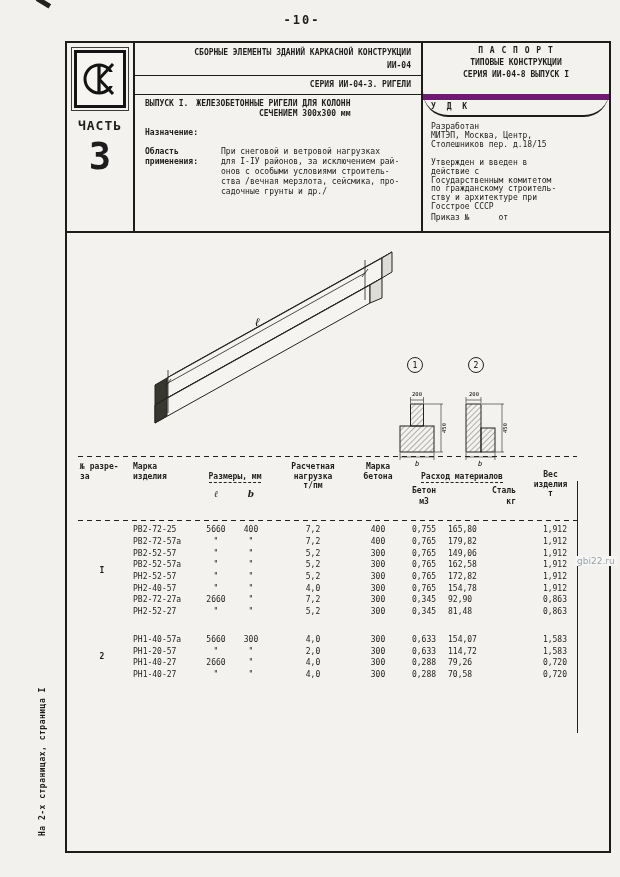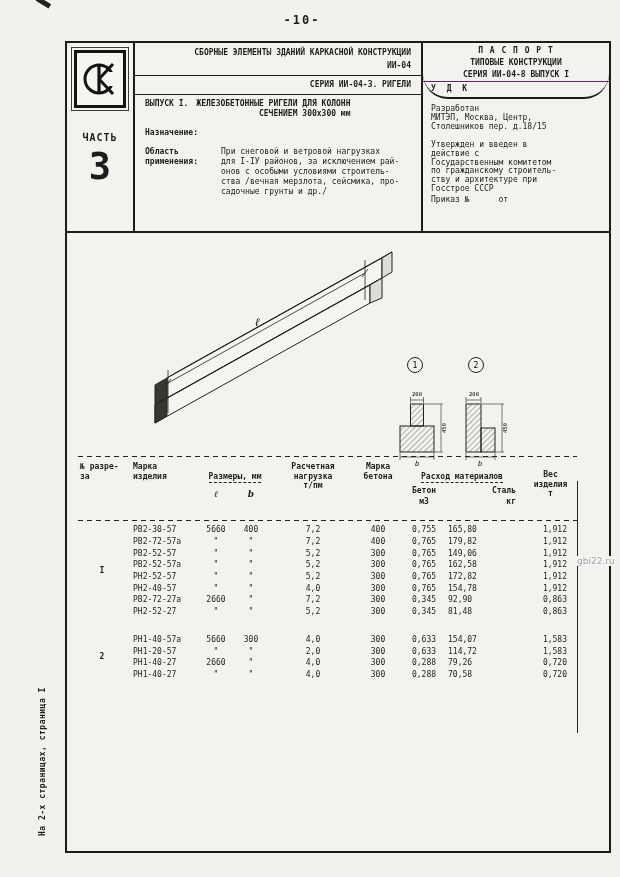--- a/index.html
+++ b/index.html
@@ -20,40 +20,40 @@
   
   #frame{left:65px;top:41px;width:542px;height:808px;border:2px solid #1d1c1a;background:#f3f2ee;}
 
   
   #head-band{display:grid;grid-template-columns:68px 288px 1fr;height:188px;border-bottom:2px solid #1d1c1a;}
   .head-cell{border-right:2px solid #1d1c1a;position:relative;}
   .head-cell:last-child{border-right:none;}
 
   
   #logo-box{width:46px;height:52px;margin:7px auto 0;border:3px solid #141414;outline:1px solid #3c3b38;outline-offset:2px;background:#f6f5f1;display:flex;align-items:center;justify-content:center;}
-  #part-label{text-align:center;font-size:10px;font-weight:700;letter-spacing:1px;margin-top:24px;}
+  #part-label{text-align:center;font-size:13px;font-weight:700;letter-spacing:1px;margin-top:10px;}
   #part-number{text-align:center;font-size:37px;font-weight:700;line-height:40px;margin-top:4px;}
 
   
   #head-mid{padding:5px 10px 0;font-size:8px;line-height:10px;}
   .t-center{text-align:center;}
   .bold{font-weight:700;text-align:right;}
   .hrule{border:none;border-top:1.5px solid #1d1c1a;margin:4px -10px;}
   #issue-row{display:flex;gap:8px;margin-top:3px;}
   .pre{white-space:pre-line;}
   .def-row{display:flex;margin-top:9px;}
   .def-label{width:76px;flex:0 0 76px;font-weight:700;}
   .def-text{flex:1;font-weight:500;}
 
   
   #passport-box{border-bottom:2px solid #1d1c1a;padding:3px 8px 3px;font-size:8px;line-height:10px;border-radius:25px;}
   #passport-title{text-align:center;font-weight:700;letter-spacing:1px;}
   #passport-sub{text-align:center;font-weight:700;margin-top:2px;}
   #passport-series{font-weight:700;margin-top:2px;text-align:center;}
-  #passport-udk{font-weight:700;letter-spacing:3px;border-top:1px solid #701a75;margin:1px -8px 0;padding:2px 8px 0;}
+  #passport-udk{font-weight:700;letter-spacing:3px;border-top:6px solid #701a75;margin:14px -8px 0;padding:2px 8px 0;}
   #passport-body{padding:6px 8px;font-size:8px;line-height:8.9px;}
   #passport-approved{margin-top:9px;}
   #passport-order{margin-top:2px;}
 
   
   #spec-table{left:78px;top:456px;width:499px;font-size:8px;}
   .dashrule{height:2px;background:repeating-linear-gradient(90deg,#22211e 0 5px,transparent 5px 9px);background-position:0 0;background-size:100% 1.4px;background-repeat:no-repeat;}
   #thead{display:grid;grid-template-columns:48px 74px 70px 86px 44px 124px 53px;padding-top:4px;height:58px;line-height:9.5px;font-weight:600;}
   .hc{white-space:pre-line;}
   .h-group{padding-left:2px;}
@@ -261,21 +261,21 @@
     <div class="hc h-weight">Вес
 изделия
 т</div>
   </div>
   <div class="dashrule"></div>
   <div id="tbody">
       <div class="tgroup">
         <span class="gno">I</span>
         <div class="trow">
           <span class="tc c0"></span>
-          <span class="tc c1">РВ2-30-57</span>
+          <span class="tc c1">РВ2-72-25</span>
           <span class="tc c2">5660</span>
           <span class="tc c3">400</span>
           <span class="tc c4">7,2</span>
           <span class="tc c5">400</span>
           <span class="tc c6">0,755</span>
           <span class="tc c7">165,80</span>
           <span class="tc c8">1,912</span>
         </div>
         <div class="trow">
           <span class="tc c0"></span>

